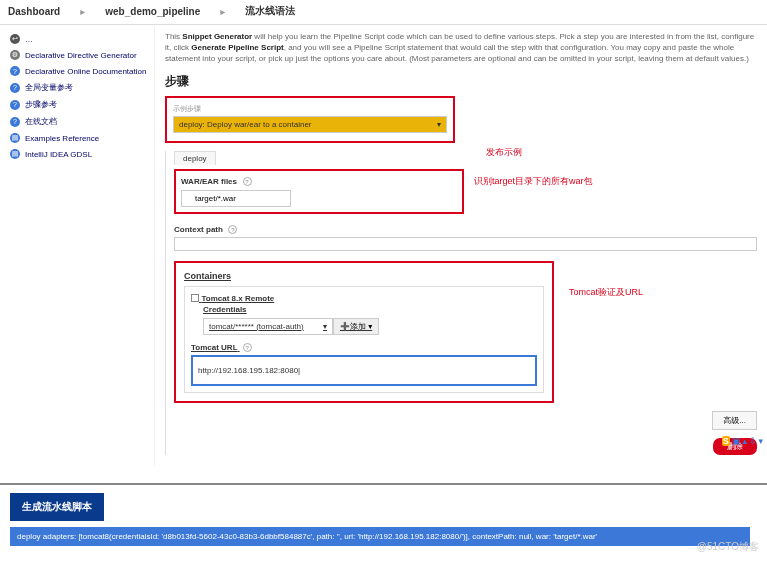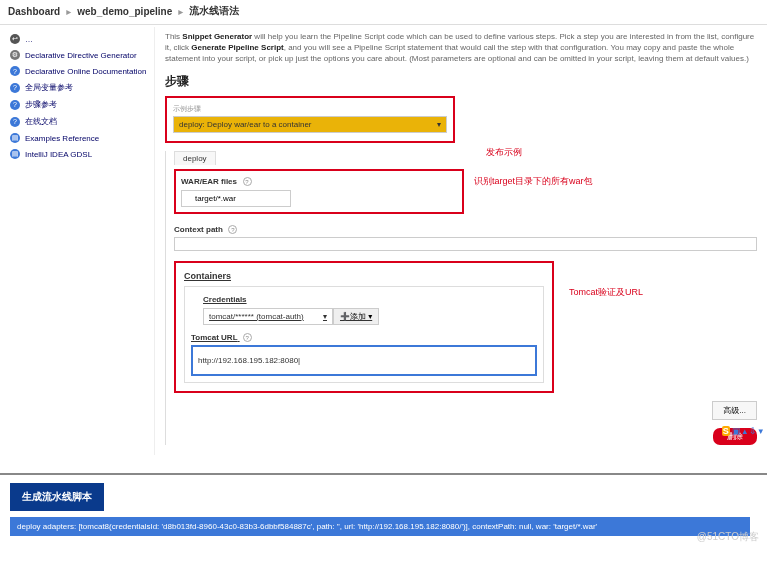--- a/index.html
+++ b/index.html
@@ -1,18 +1,18 @@
 <!DOCTYPE html>
 <html><head>
   <meta charset="utf-8">
   <style>
     * { box-sizing: border-box; margin: 0; padding: 0; font-family: Arial, sans-serif; }
     body { background: #fff; font-size: 9px; color: #333; }
     .wrapper { width: 767px; }
-    .breadcrumb { display: flex; gap: 6px; align-items: center; padding: 4px 8px; font-size: 10px; font-weight: bold; color: #333; }
+    .breadcrumb { display: flex; gap: 20px; align-items: center; padding: 4px 8px; font-size: 10px; font-weight: bold; color: #333; }
     .breadcrumb .sep { color: #999; font-weight: normal; }
     .topline { border-bottom: 1px solid #ddd; margin: 2px 0; }
     .main { display: flex; }
     .sidebar { width: 155px; padding: 4px 0 0 6px; border-right: 1px solid #eee; }
     .sidebar-item { display: flex; align-items: center; gap: 5px; padding: 3px 4px; font-size: 8px; color: #006; cursor: pointer; }
     .sidebar-item .ico { width: 10px; height: 10px; border-radius: 50%; display: inline-flex; align-items: center; justify-content: center; font-size: 7px; color: #fff; flex-shrink: 0; }
     .ico.back { background: #555; }
     .ico.gear { background: #777; }
     .ico.help { background: #3c78d8; }
     .ico.doc { background: #3c78d8; }
@@ -135,20 +135,24 @@
         <div class="ctx-row">
           <span class="ctx-label">Context path</span>
           <span class="q" style="display:inline-block;width:9px;height:9px;border:1px solid #aaa;border-radius:50%;font-size:6px;text-align:center;line-height:8px;color:#888;margin-left:3px;">?</span>
           <input class="ctx-input" value="" style="">
         </div>
 
         <div class="rel">
           <div class="containers-box">
             <div class="containers-title">Containers</div>
             <div class="tomcat-row">
+              <div>
+                <span style="display:inline-block;width:8px;height:8px;border:1px solid #888;vertical-align:middle;"></span>
+                <span class="tomcat-title">Tomcat 8.x Remote</span>
+              </div>
               <div style="font-size:8px;font-weight:bold;margin:2px 0 4px 12px;">Credentials</div>
               <div class="cred-row" style="margin-left:12px;">
                 <div class="cred-select">
                   <span>tomcat/****** (tomcat-auth)</span>
                   <span>▾</span>
                 </div>
                 <button class="add-btn">➕添加 ▾</button>
               </div>
               <div class="url-label" style="margin-left:0;">
                 <span>Tomcat URL</span>
@@ -174,17 +178,17 @@
         </div>
         <div style="clear:both;"></div>
       </div>
     </div>
   </div>
 
   <div class="divider"></div>
 
   <div class="bottom-section">
     <button class="gen-btn">生成流水线脚本</button>
-    <div class="result-box">deploy adapters: [tomcat8(credentialsId: 'd8b013fd-8960-43c0-83b3-6dbbf584887c', path: '', url: 'http://192.168.195.182:8080/')], contextPath: null, war: 'target/*.war'</div>
+    <div class="result-box">deploy adapters: [tomcat8(credentialsId: 'd8b013fd-5602-43c0-83b3-6dbbf584887c', path: '', url: 'http://192.168.195.182:8080/')], contextPath: null, war: 'target/*.war'</div>
   </div>
 
   <div class="watermark">@51CTO博客</div>
 </div>
 
 </body></html>

